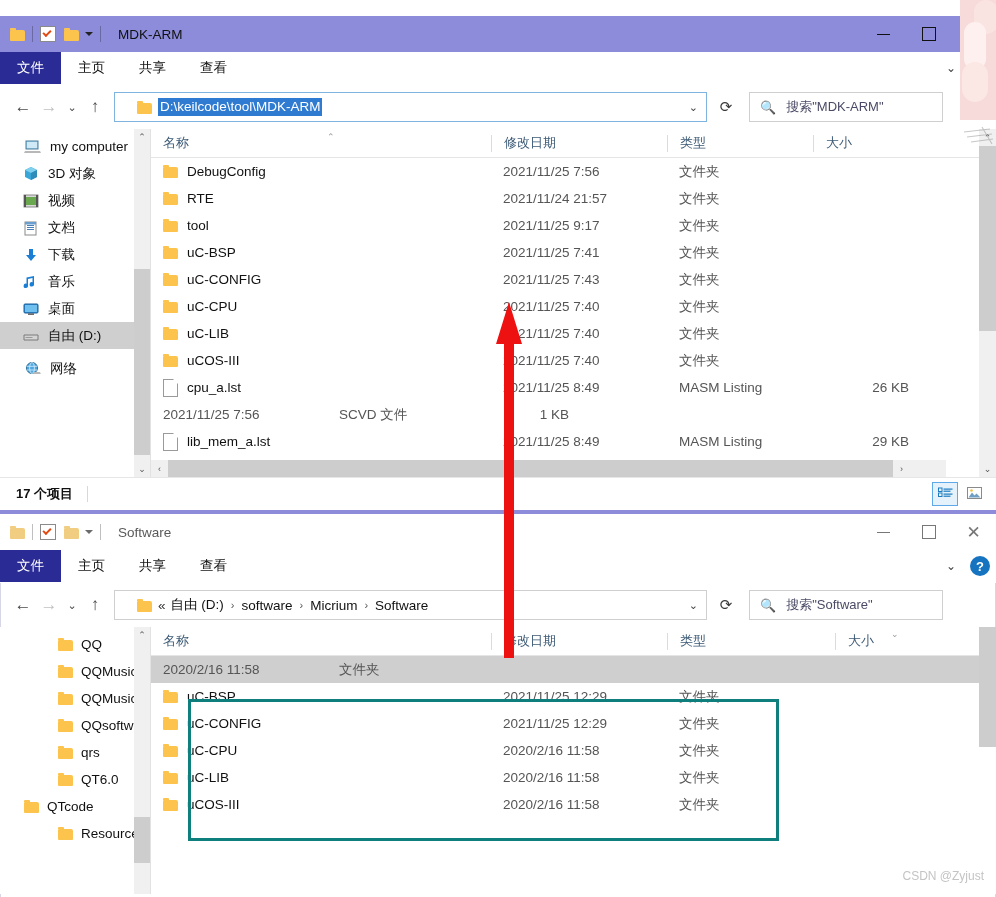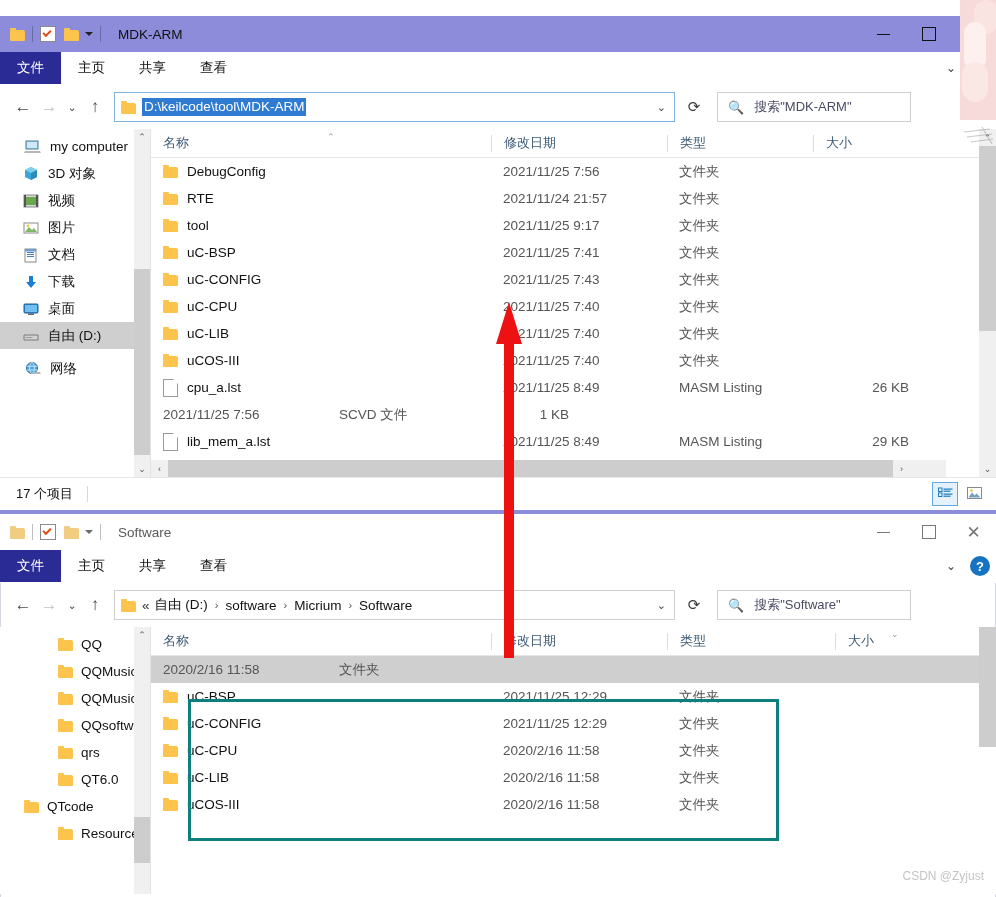--- a/index.html
+++ b/index.html
@@ -57,21 +57,21 @@
   .rtab.file{background:#2b2b96;color:#fff;font-weight:400;}
   .ribbon-right{position:absolute;right:6px;top:0;height:32px;display:flex;align-items:center;gap:6px;}
   .chev{color:#444;font-size:12px;padding:0 8px;}
   .helpbtn{width:20px;height:20px;border-radius:50%;background:#1673c0;color:#fff;font-size:13px;font-weight:bold;display:flex;align-items:center;justify-content:center;}
 
   
   .addrrow{height:44px;display:flex;align-items:center;background:#fff;padding:0 10px;gap:0;}
   .navbtn{width:26px;height:26px;display:flex;align-items:center;justify-content:center;color:#4a4a4a;font-size:17px;}
   .navbtn.dis{color:#c0c0c0;}
   .navbtn.small{width:20px;font-size:11px;}
-  .addrbox{flex:0 0 auto;height:28px;border:1px solid #7fb4e0;background:#fff;display:flex;align-items:center;padding:0 6px;margin-left:6px;position:relative;}
+  .addrbox{flex:0 0 auto;height:28px;border:1px solid #7fb4e0;background:#fff;display:flex;align-items:center;padding:0 22px;margin-left:6px;position:relative;}
   .addrbox .ficon{margin-right:6px;}
   .addrsel{background:#2f7bd1;color:#fff;font-size:13.5px;padding:1px 1px 2px 2px;}
   .addrbox .dd{position:absolute;right:8px;top:8px;color:#444;font-size:11px;}
   .crumbs{display:flex;align-items:center;font-size:13.5px;color:#111;gap:0;}
   .crumbs .chevsep{color:#555;font-size:11px;margin:0 7px;}
   .crumbs .ellip{color:#333;margin-right:5px;}
   .refresh{width:30px;height:28px;display:flex;align-items:center;justify-content:center;color:#3a3a3a;font-size:15px;margin-left:4px;}
   .searchbox{height:28px;border:1px solid #cfcfcf;background:#fff;display:flex;align-items:center;padding:0 10px;gap:10px;margin-left:8px;}
   .searchbox .mag{color:#555;font-size:13px;}
   .searchbox .stext{color:#4a4a66;font-size:13px;white-space:nowrap;}
@@ -107,21 +107,21 @@
   .listscroll{position:absolute;right:0;top:0;width:17px;height:100%;background:#f0f0f0;}
   .listscroll .up,.listscroll .down{height:17px;display:flex;align-items:center;justify-content:center;color:#555;font-size:9px;}
   .listscroll .thumb{position:absolute;left:0;width:17px;background:#cdcdcd;}
 
   .hscroll{position:absolute;left:0;bottom:0;height:17px;display:flex;align-items:center;background:#f0f0f0;}
   .hscroll .lft,.hscroll .rgt{width:17px;text-align:center;color:#555;font-size:9px;}
   .hscroll .hthumb{height:17px;background:#cdcdcd;}
 
   
   .status{height:32px;display:flex;align-items:center;background:#fff;border-top:1px solid #e6e6e6;position:relative;}
-  .statustext{font-size:13px;color:#111;padding-left:16px;}
+  .statustext{font-size:13px;color:#111;padding-left:16px;font-weight:bold;}
   .statussep{width:1px;height:16px;background:#d8d8d8;margin-left:14px;}
   .viewbtns{position:absolute;right:10px;top:4px;display:flex;gap:4px;}
   .viewbtn{width:24px;height:22px;display:flex;align-items:center;justify-content:center;}
   .viewbtn.on{border:1px solid #5fa9e8;background:#e6f2fb;}
 
   
   .wbottom{height:4px;background:#8c8cda;}
   .wedgel{position:absolute;left:0;top:0;bottom:0;width:1px;background:#d6d6e6;}
   .wedger{position:absolute;right:0;top:0;bottom:0;width:1px;background:#d6d6e6;}
 
@@ -224,46 +224,44 @@
                 <rect x="4" y="4" width="10" height="8" fill="#6aa84f"></rect>
                 <rect x="2" y="2" width="2" height="12" fill="#555"></rect>
                 <rect x="14" y="2" width="2" height="12" fill="#555"></rect>
               </svg>
           </span>
           <span>视频</span>
         </div>
         <div class="navitem indent2">
           <span class="navico">
             <svg width="18" height="16" viewBox="0 0 18 16">
-                <rect x="2" y="3" width="14" height="10" fill="#fff" stroke="#8a8a8a"></rect>
-                <path d="M3 12 L7 7 L10 10 L12 8 L15 12 Z" fill="#7fb86a"></path>
-                <circle cx="6" cy="6" r="1.4" fill="#f5c542"></circle>
-              </svg>
-          </span>
-          <span>图片</span>
-        </div>
-        <div class="navitem indent2">
-          <span class="navico">
-            <svg width="18" height="16" viewBox="0 0 18 16">
                 <rect x="3" y="2" width="11" height="13" fill="#fff" stroke="#8a8a8a"></rect>
                 <rect x="5" y="5" width="7" height="1" fill="#4a7fb5"></rect>
                 <rect x="5" y="7" width="7" height="1" fill="#4a7fb5"></rect>
                 <rect x="5" y="9" width="7" height="1" fill="#4a7fb5"></rect>
                 <rect x="3" y="2" width="11" height="2.5" fill="#6a9fd0"></rect>
               </svg>
           </span>
           <span>文档</span>
         </div>
         <div class="navitem indent2">
           <span class="navico">
             <svg width="18" height="16" viewBox="0 0 18 16">
                 <path d="M7 2 L11 2 L11 8 L14 8 L9 14 L4 8 L7 8 Z" fill="#1a7fd4"></path>
               </svg>
           </span>
           <span>下载</span>
+        </div>
+        <div class="navitem indent2">
+          <span class="navico">
+            <svg width="18" height="16" viewBox="0 0 18 16">
+                <path d="M12 2 L12 10 A2.2 2.2 0 1 1 10.5 8.2 L10.5 4 L6 5 L6 11.5 A2.2 2.2 0 1 1 4.5 9.7 L4.5 3.5 Z" fill="#1a7fd4"></path>
+              </svg>
+          </span>
+          <span>音乐</span>
         </div>
         <div class="navitem indent2">
           <span class="navico">
             <svg width="18" height="16" viewBox="0 0 18 16">
                 <rect x="2" y="3" width="14" height="9" rx="1" fill="#2f8ed8" stroke="#1a5f96"></rect>
                 <rect x="3" y="4" width="12" height="7" fill="#6fc0ef"></rect>
                 <rect x="6" y="12.5" width="6" height="1.3" fill="#4a4a4a"></rect>
               </svg>
           </span>
           <span>桌面</span>

